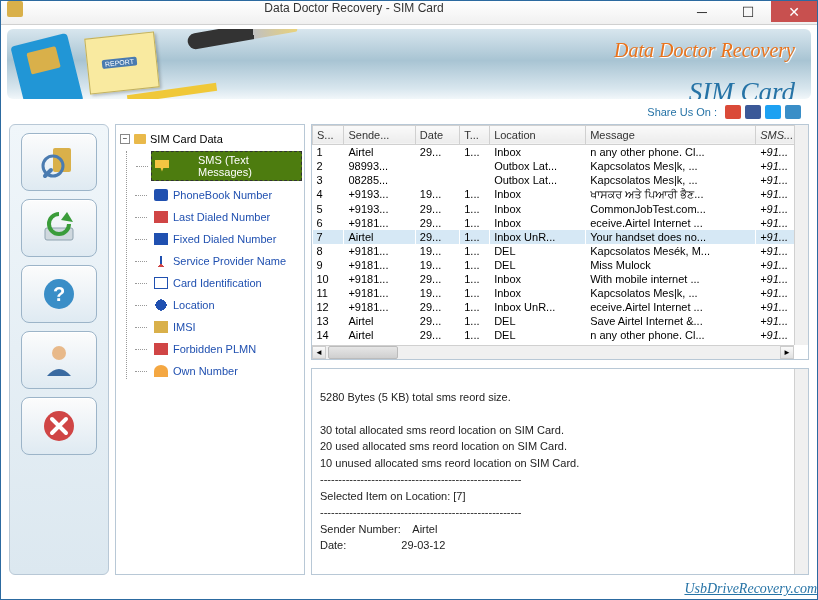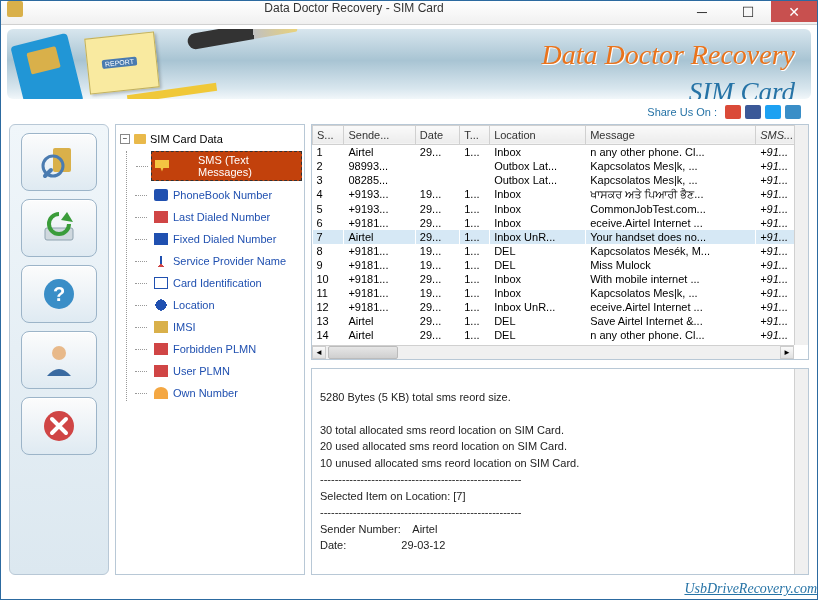--- a/index.html
+++ b/index.html
@@ -16,21 +16,21 @@
 
 
 .banner { height: 82px; margin: 4px 6px; background: linear-gradient(#d8e6ee 0%, #a8c4d3 45%, #d8e6ee 85%, #f2f7fa 100%); border-radius: 6px; position: relative; overflow: hidden; }
 .banner-art { position: absolute; left: 10px; top: 6px; display: flex; gap: 12px; align-items: flex-start; }
 .sim-art { width: 58px; height: 70px; background: #2196d6; border-radius: 4px; transform: rotate(-14deg) translateY(4px); position: relative; }
 .sim-art::after { content: ""; position: absolute; top: 10px; left: 14px; width: 30px; height: 22px; background: #d9b04a; border-radius: 2px; }
 .note-art { width: 70px; height: 56px; background: #f9eaa0; border: 1px solid #c0b060; box-shadow: 2px 2px 3px rgba(0,0,0,0.2); transform: rotate(-6deg); position: relative; }
 .note-art::after { content: "REPORT"; position: absolute; top: 22px; left: 14px; background: #4a7bb0; color: #fff; font-size: 7px; padding: 1px 3px; border-radius: 2px; }
 .pen-art { position: absolute; left: 180px; top: -4px; width: 110px; height: 16px; background: linear-gradient(90deg, #333 0%, #333 60%, #c0c0c0 60%, #e9d27a 100%); transform: rotate(-10deg); border-radius: 8px 2px 2px 8px; }
 .pencil-art { position: absolute; left: 120px; top: 60px; width: 90px; height: 8px; background: #f0c838; transform: rotate(-8deg); }
-.banner-title { position: absolute; right: 16px; top: 10px; font-family: "Comic Sans MS", cursive; font-size: 28px; font-style: italic; color: #e9731c; text-shadow: 1px 1px 0 #fff; }
+.banner-title { position: absolute; right: 16px; top: 10px; font-family: "Comic Sans MS", cursive; font-size: 20px; font-style: italic; color: #e9731c; text-shadow: 1px 1px 0 #fff; }
 .banner-sub { position: absolute; right: 16px; top: 48px; font-family: "Comic Sans MS", cursive; font-size: 27px; font-style: italic; color: #2673a6; }
 
 
 .sharebar { height: 22px; display: flex; align-items: center; justify-content: flex-end; padding: 0 16px; gap: 4px; }
 .share-label { color: #2673a6; font-size: 11px; margin-right: 4px; }
 .share-icon { width: 16px; height: 14px; border-radius: 2px; display: inline-block; }
 .gplus { background: #da4a38; } .fb { background: #3b5998; } .tw { background: #1da1f2; } .other { background: #3a8ec7; }
 
 
 .main { flex: 1; display: flex; padding: 2px 8px 4px 8px; gap: 6px; }
@@ -39,21 +39,21 @@
 .sb-btn svg { width: 40px; height: 40px; }
 
 
 .tree-pane { width: 190px; border: 1px solid #b8c8d6; background: #fff; padding: 6px 2px; overflow: hidden; }
 .tree-root { display: flex; align-items: center; gap: 4px; padding: 2px 2px 6px 2px; }
 .tree-root .box { width: 10px; height: 10px; border: 1px solid #888; font-size: 8px; line-height: 8px; text-align: center; }
 .folder-ic { width: 12px; height: 10px; background: #e9b94a; border-radius: 1px; display: inline-block; }
 .tree-items { padding-left: 24px; display: flex; flex-direction: column; gap: 6px; border-left: 1px dotted #999; margin-left: 8px; }
 .tree-item { display: flex; align-items: center; gap: 5px; padding: 2px 3px; color: #2050b0; cursor: pointer; position: relative; }
 .tree-item::before { content: ""; position: absolute; left: -16px; top: 50%; width: 12px; border-top: 1px dotted #999; }
-.tree-item.selected { background: #c2410c; color: #fff; border: 1px dashed #333; gap: 29px; }
+.tree-item.selected { background: #4d7c0f; color: #fff; border: 1px dashed #333; gap: 29px; }
 .item-icon { width: 14px; height: 12px; flex: 0 0 auto; }
 .ic-sms { background: #f4c542; clip-path: polygon(0 0,100% 0,100% 70%,60% 70%,50% 100%,40% 70%,0 70%); }
 .ic-phone { background: #2050b0; border-radius: 2px; }
 .ic-dial { background: #d04545; }
 .ic-fixed { background: #2050b0; }
 .ic-svc { background: radial-gradient(circle at 50% 100%, #d04545 20%, transparent 21%), linear-gradient(#2050b0,#2050b0); background-size: 100% 100%, 2px 80%; background-position: center bottom, center; background-repeat: no-repeat; }
 .ic-card { background: #fff; border: 1px solid #2050b0; }
 .ic-loc { background: radial-gradient(circle, #2050b0 60%, transparent 61%); border-radius: 50%; }
 .ic-imsi { background: #d9b04a; }
 .ic-forbid { background: #d04545; }
@@ -186,24 +186,20 @@
             <span class="item-icon ic-loc"></span>
             <span>Location</span>
           </div>
           <div class="tree-item">
             <span class="item-icon ic-imsi"></span>
             <span>IMSI</span>
           </div>
           <div class="tree-item">
             <span class="item-icon ic-forbid"></span>
             <span>Forbidden PLMN</span>
-          </div>
-          <div class="tree-item">
-            <span class="item-icon ic-uplmn"></span>
-            <span>User PLMN</span>
           </div>
           <div class="tree-item">
             <span class="item-icon ic-own"></span>
             <span>Own Number</span>
           </div>
         </div>
     </div>
 
     <div class="content">
       <div class="table-wrap">

